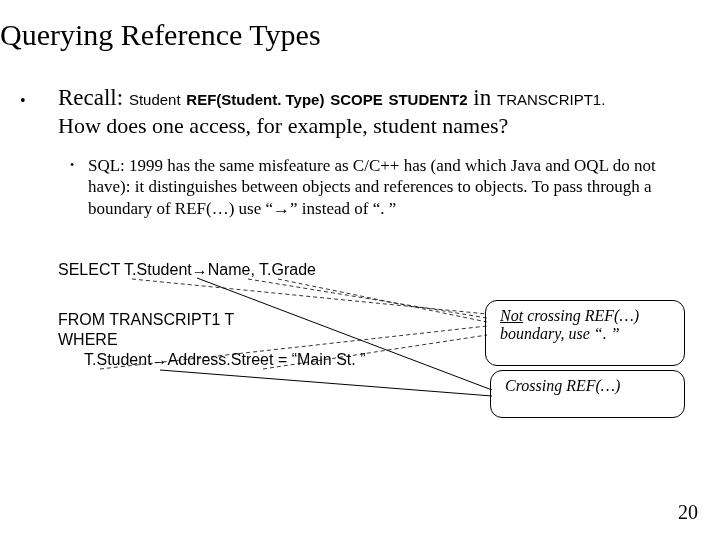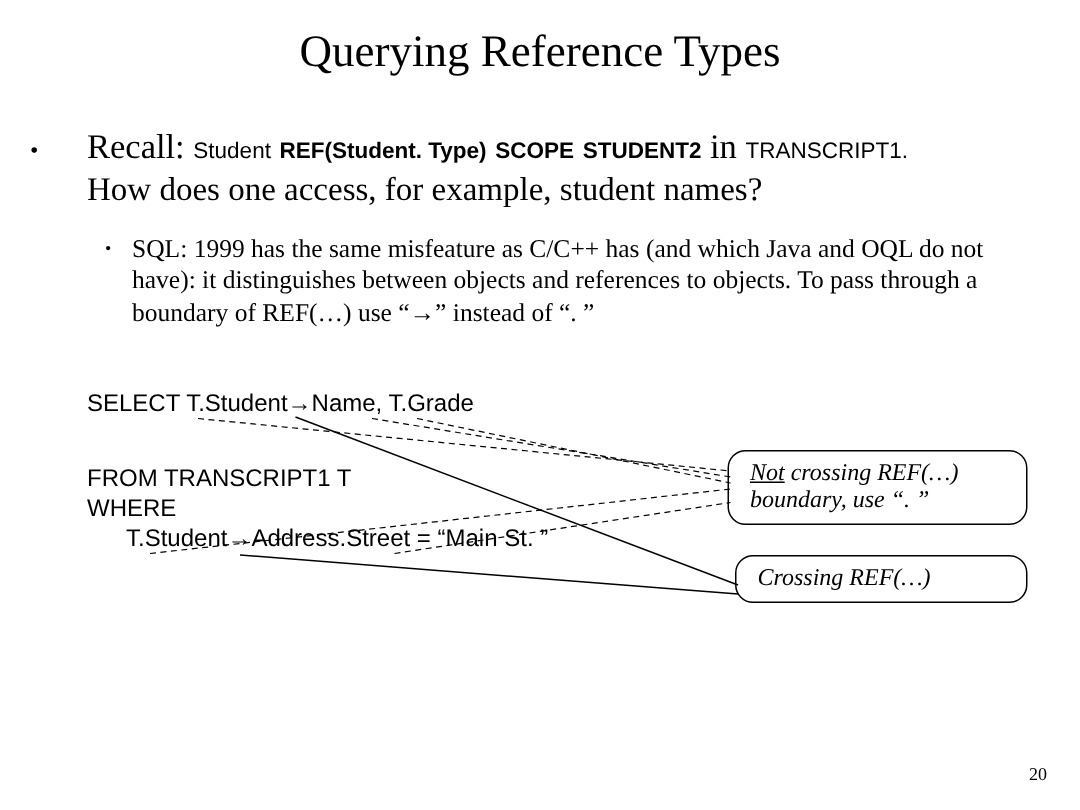--- a/index.html
+++ b/index.html
@@ -17,21 +17,20 @@
     width: 720px;
     height: 540px;
     position: relative;
     box-sizing: border-box;
   }
   .title {
     position: absolute;
     top: 18px;
     left: 0;
     width: 720px;
-    text-align: center;
     font-size: 30px;
   }
   .bullet1 {
     position: absolute;
     left: 20px;
     top: 85px;
   }
   .bullet1 .dot {
     position: absolute;
     left: 0;
@@ -98,21 +97,21 @@
     font-weight: normal;
   }
   .callout {
     position: absolute;
     border: 1px solid #000;
     border-radius: 12px;
     background: #fff;
     font-family: "Times New Roman", Times, serif;
     font-style: italic;
     font-size: 16px;
-    padding: 6px 14px 6px 14px;
+    padding: 6px 14px 22px 14px;
     box-sizing: border-box;
   }
   .callout1 {
     left: 485px;
     top: 300px;
     width: 200px;
   }
   .callout2 {
     left: 490px;
     top: 370px;
@@ -124,21 +123,21 @@
   svg.lines {
     position: absolute;
     left: 0;
     top: 0;
     pointer-events: none;
   }
   .pagenum {
     position: absolute;
     right: 22px;
     bottom: 16px;
-    font-size: 12px;
+    font-size: 20px;
   }
 </style>
 </head>
 <body>
 
 <div class="slide">
 
   <div class="title">Querying Reference Types</div>
 
   <div class="bullet1">

